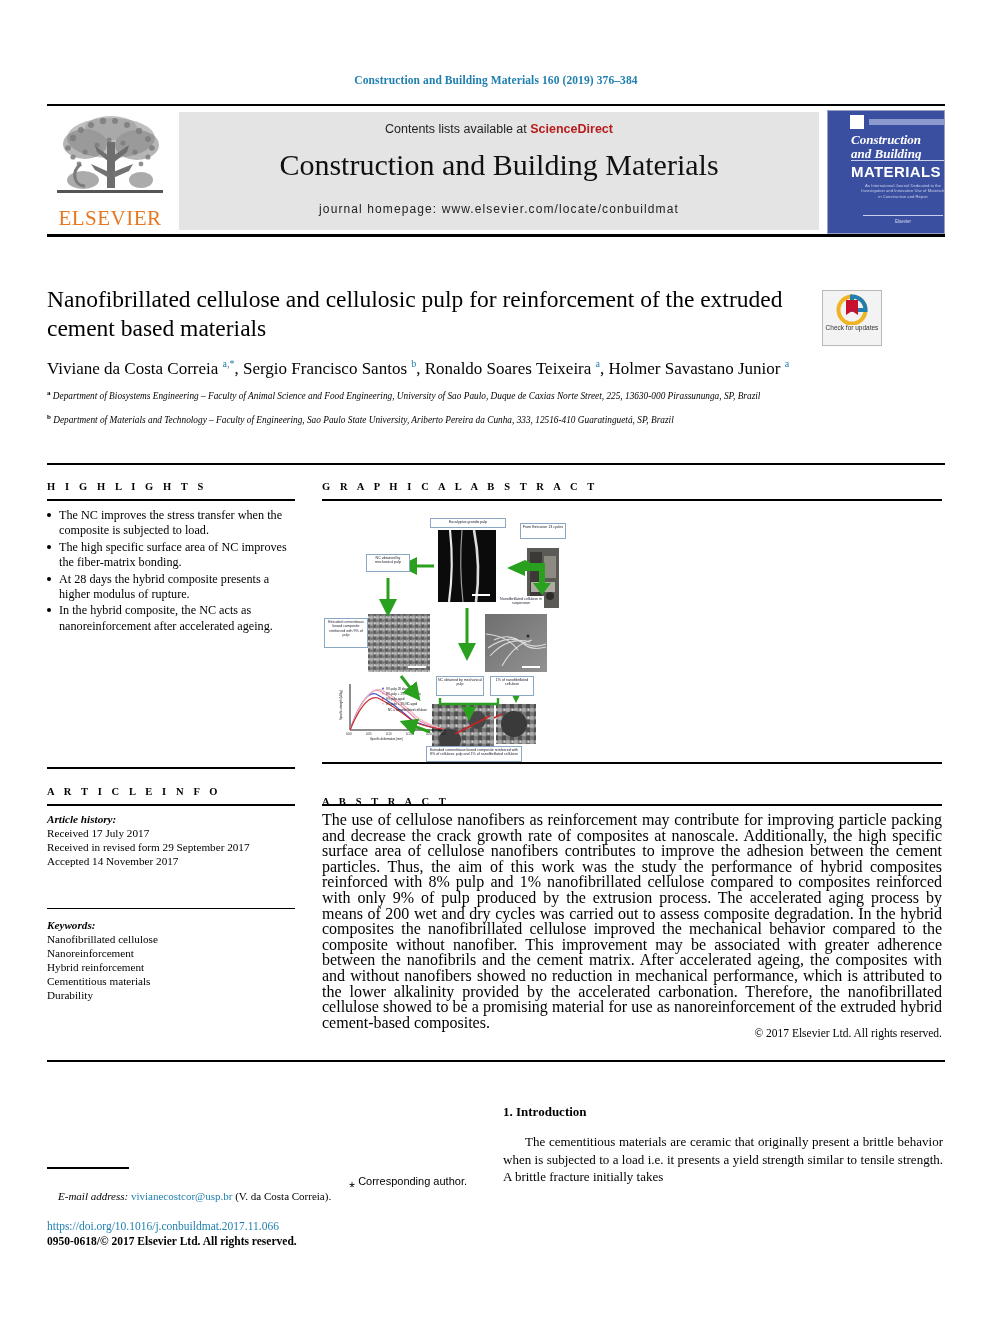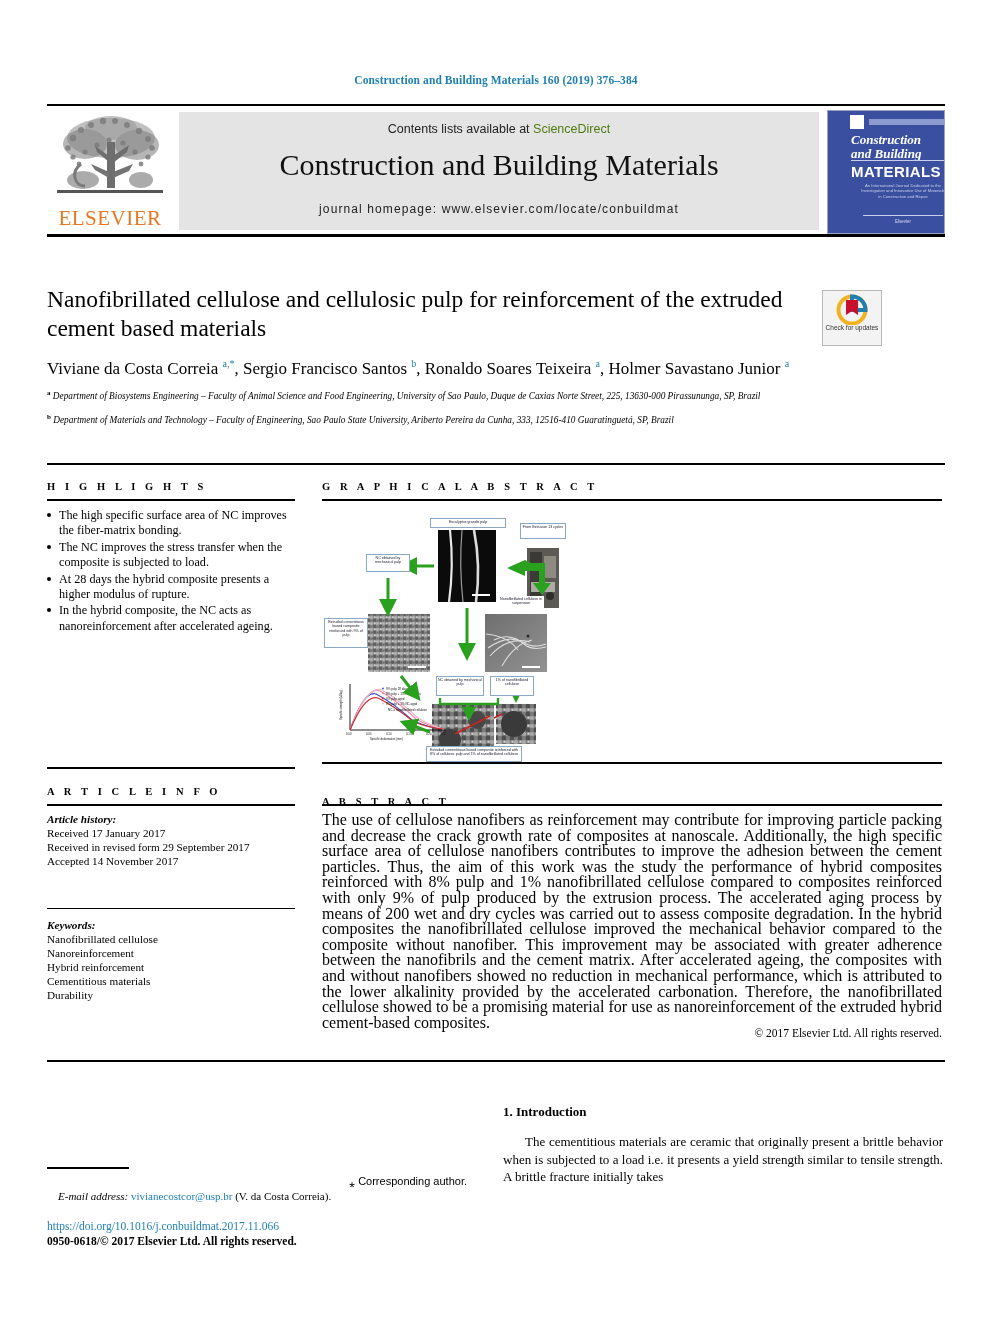--- a/index.html
+++ b/index.html
@@ -82,21 +82,22 @@
   .contents-line {
     position: absolute;
     left: 0; top: 10px;
     width: 640px;
     text-align: center;
     font-family: "Liberation Sans", sans-serif;
     font-size: 12.5px;
     color: #222;
   }
   .contents-line .sd-link {
-    color: #4d7c0f;
+    color: #b91c1c;
+    font-weight: bold;
   }
   .journal-title {
     position: absolute;
     left: 0; top: 36px;
     width: 640px;
     text-align: center;
     font-family: "Liberation Serif", serif;
     font-size: 30px;
     color: #111;
   }
@@ -471,22 +472,22 @@
 
   <div class="rule" style="left:47px; top:463px; width:898px; height:1.5px;"></div>
 
   <div class="sec-label" style="left:47px; top:481px;">H I G H L I G H T S</div>
   <div class="rule" style="left:47px; top:499px; width:248px; height:1.5px;"></div>
 
   <div class="sec-label" style="left:322px; top:481px;">G R A P H I C A L   A B S T R A C T</div>
   <div class="rule" style="left:322px; top:499px; width:620px; height:1.5px;"></div>
 
   <div class="highlights-list">
+    <div class="hl-item"><span class="hl-bullet"></span><span>The NC improves the stress transfer when the composite is subjected to load.</span></div>
     <div class="hl-item"><span class="hl-bullet"></span><span>The high specific surface area of NC improves the fiber-matrix bonding.</span></div>
-    <div class="hl-item"><span class="hl-bullet"></span><span>The NC improves the stress transfer when the composite is subjected to load.</span></div>
     <div class="hl-item"><span class="hl-bullet"></span><span>At 28 days the hybrid composite presents a higher modulus of rupture.</span></div>
     <div class="hl-item"><span class="hl-bullet"></span><span>In the hybrid composite, the NC acts as nanoreinforcement after accelerated ageing.</span></div>
   </div>
 
   <div class="ga-box">
     <svg class="ga-figure" viewBox="0 0 620 252">
       <defs>
         <marker id="arrHead" markerWidth="6" markerHeight="6" refX="3" refY="3" orient="auto">
           <path d="M0,0 L6,3 L0,6 Z" fill="#2aa11e"></path>
         </marker>
@@ -612,21 +613,21 @@
   <div class="rule" style="left:47px; top:767px; width:248px; height:1.5px;"></div>
 
   <div class="sec-label" style="left:47px; top:786px;">A R T I C L E   I N F O</div>
   <div class="rule" style="left:47px; top:804px; width:248px; height:1.5px;"></div>
 
   <div class="sec-label" style="left:322px; top:772px;margin-top:24px;">A B S T R A C T</div>
   <div class="rule" style="left:322px; top:804px; width:620px; height:1.5px;"></div>
 
   <div class="ainfo ainfo-history">
     <em>Article history:</em><br>
-    <span>Received 17 January 2017</span><br>
+    <span>Received 17 July 2017</span><br>
     <span>Received in revised form 29 September 2017</span><br>
     <span>Accepted 14 November 2017</span>
   </div>
   <div class="rule" style="left:47px; top:908px; width:248px; height:1.2px;"></div>
   <div class="ainfo ainfo-keywords">
     <em>Keywords:</em><br>
     <span>Nanofibrillated cellulose</span><br>
     <span>Nanoreinforcement</span><br>
     <span>Hybrid reinforcement</span><br>
     <span>Cementitious materials</span><br>

